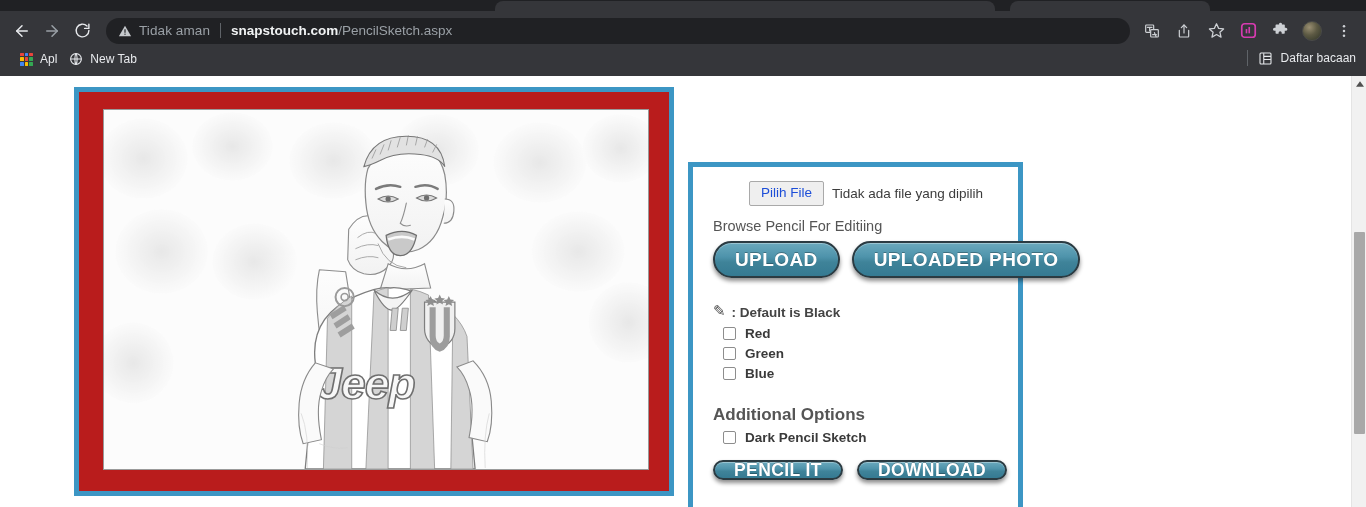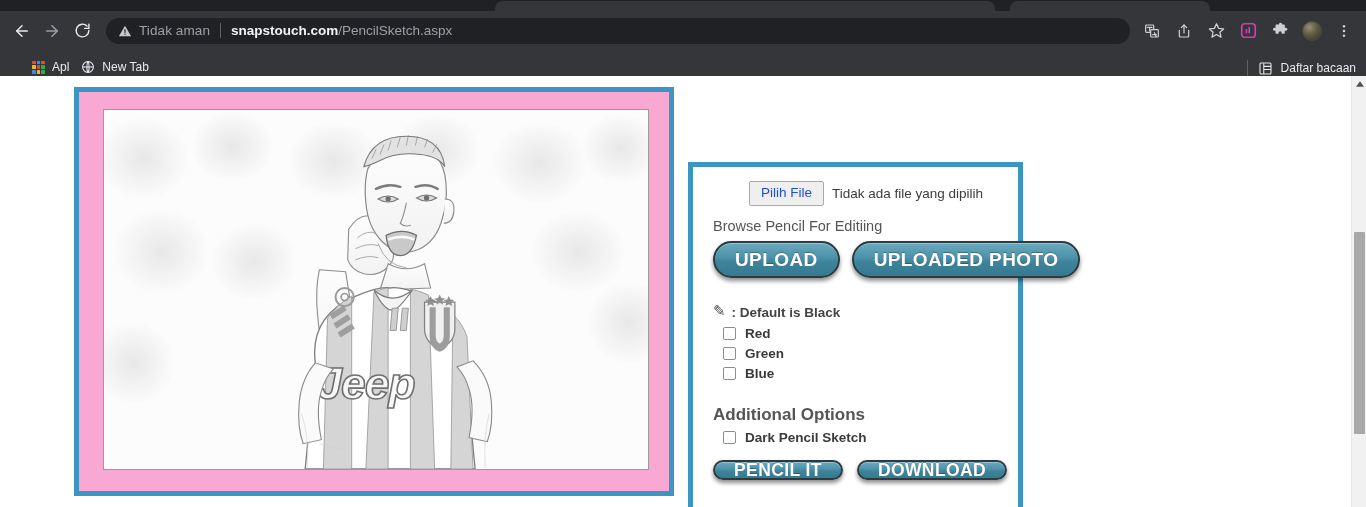--- a/index.html
+++ b/index.html
@@ -95,22 +95,22 @@
   .avatar {
     width: 20px; height: 20px; border-radius: 50%;
     background: radial-gradient(circle at 35% 30%, #9a8f72 0%, #5d5a44 45%, #2e3326 100%);
     border: 1px solid #4a4a48;
   }
 
   .bookmarkbar {
     height: 26px;
     background: #35363a;
     display: flex;
-    align-items: flex-end;
-    padding: 0 28px;
+    align-items: flex-start;
+    padding: 0 16px;
     position: relative;
   }
   .bm-item {
     display: flex; align-items: center; gap: 7px;
     padding: 2px 8px 2px 4px;
     border-radius: 4px;
     color: #e8eaed;
     font-size: 12px;
     white-space: nowrap;
   }
@@ -140,21 +140,21 @@
     background: #ffffff;
     overflow: hidden;
   }
 
   
   .img-frame {
     position: absolute;
     left: 74px; top: 11px;
     width: 600px; height: 409px;
     border: 5px solid #3c96c4;
-    background: #f9a8d4;
+    background: #b91c1c;
     padding: 17px 20px 21px 24px;
   }
   .sketch-box {
     width: 100%; height: 100%;
     border: 1px solid #9a9a9a;
     background: #fbfbfb;
     position: relative;
     overflow: hidden;
   }
   .sketch-svg { display:block; width:100%; height:100%; }

